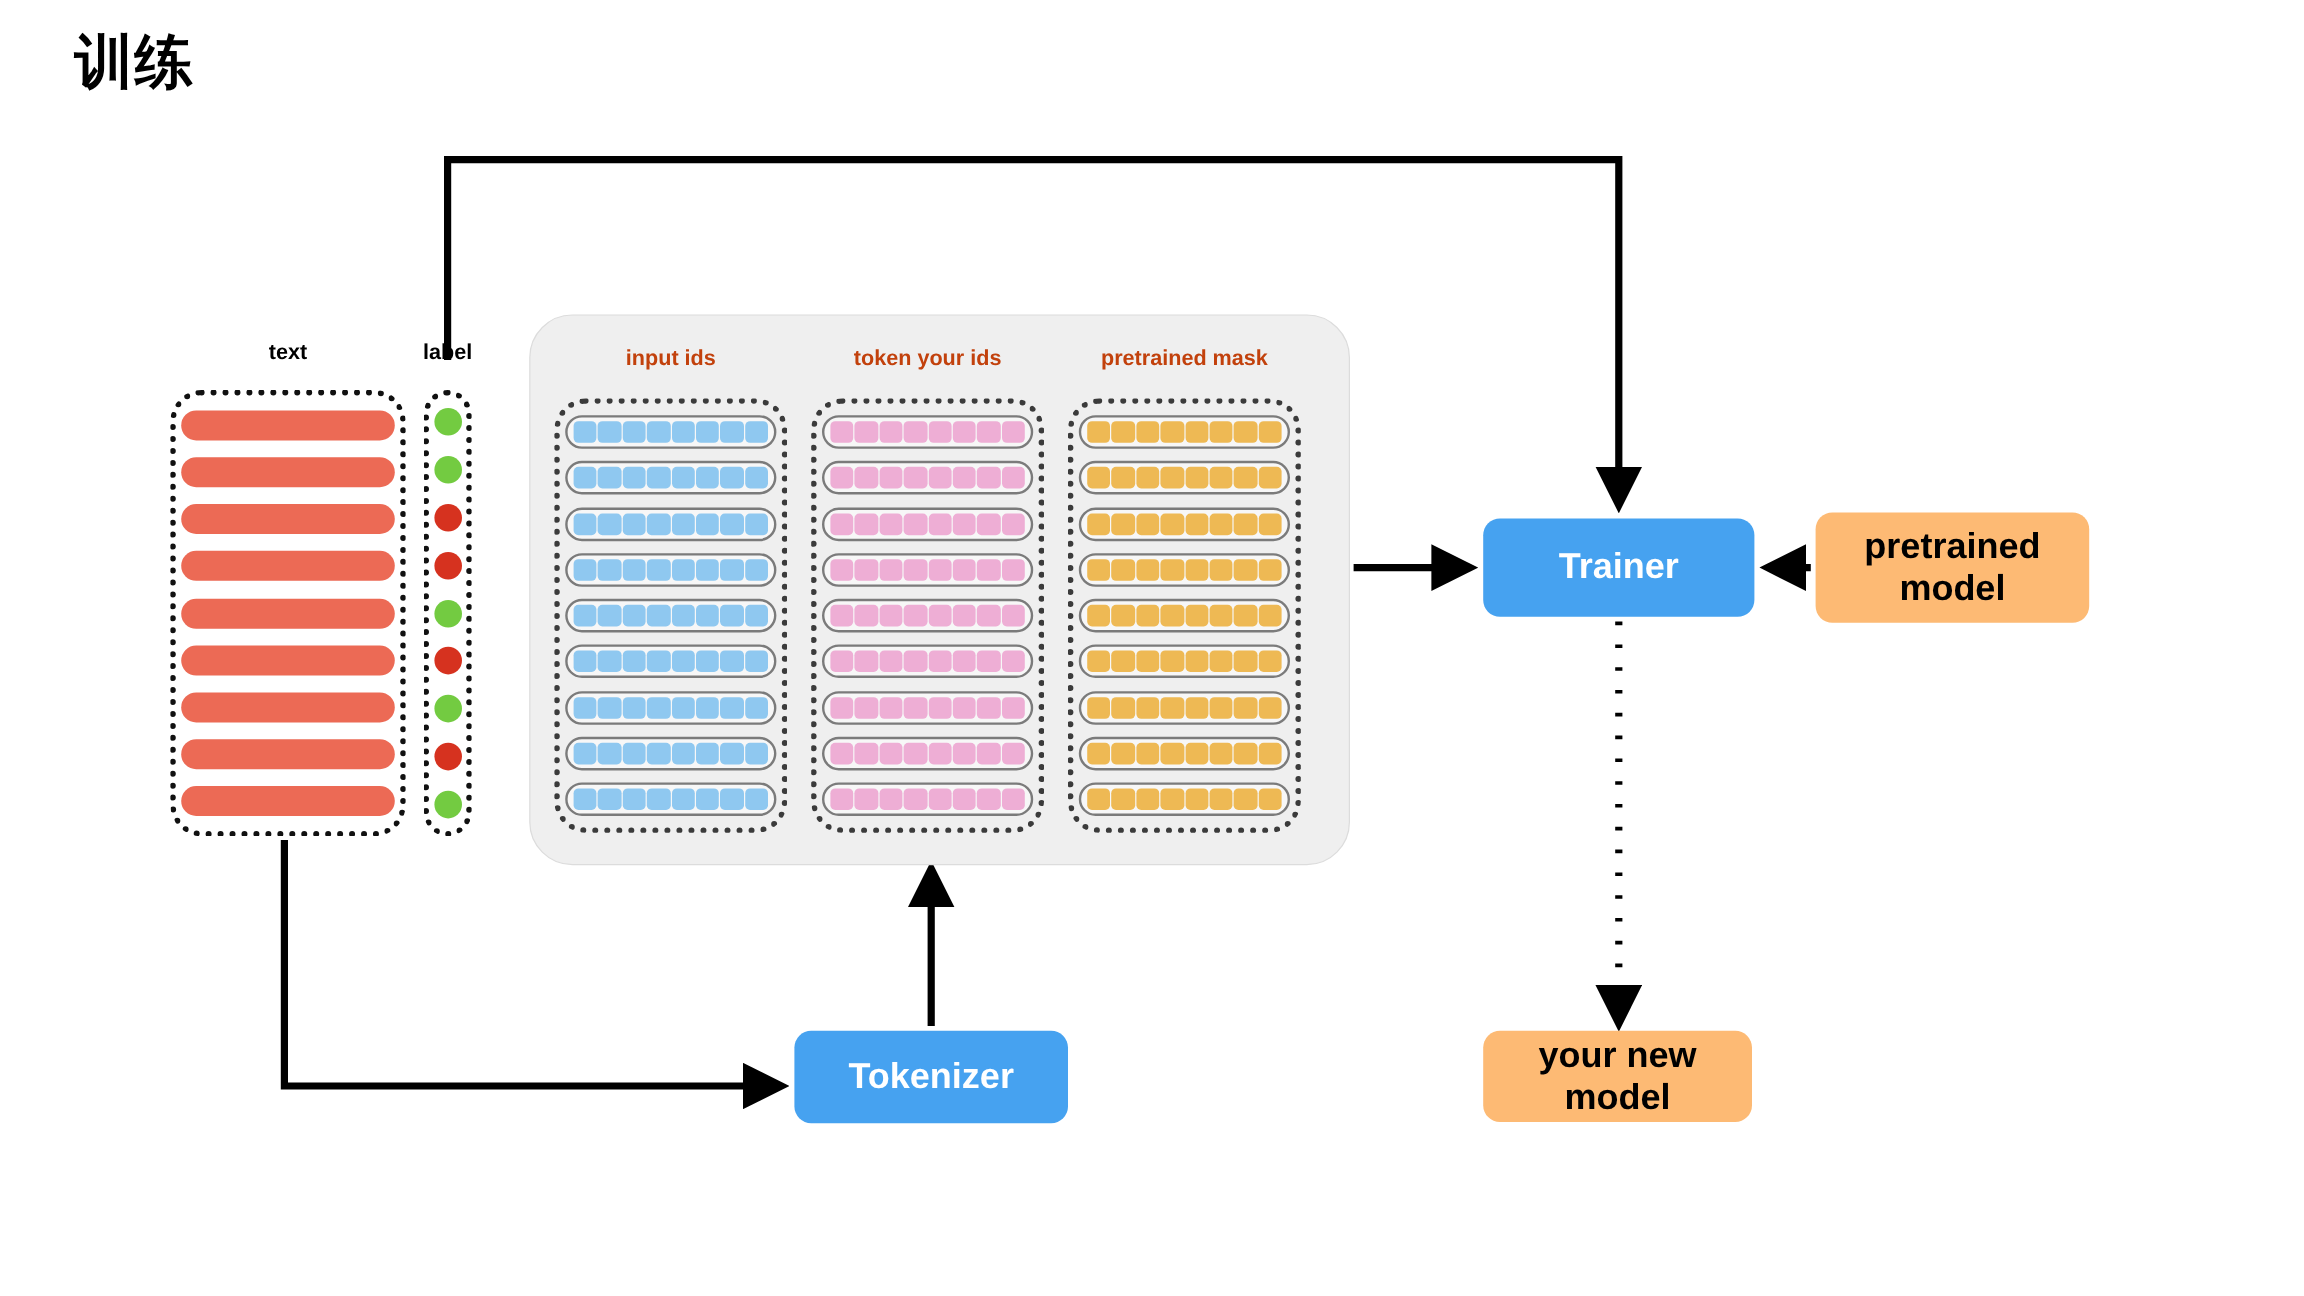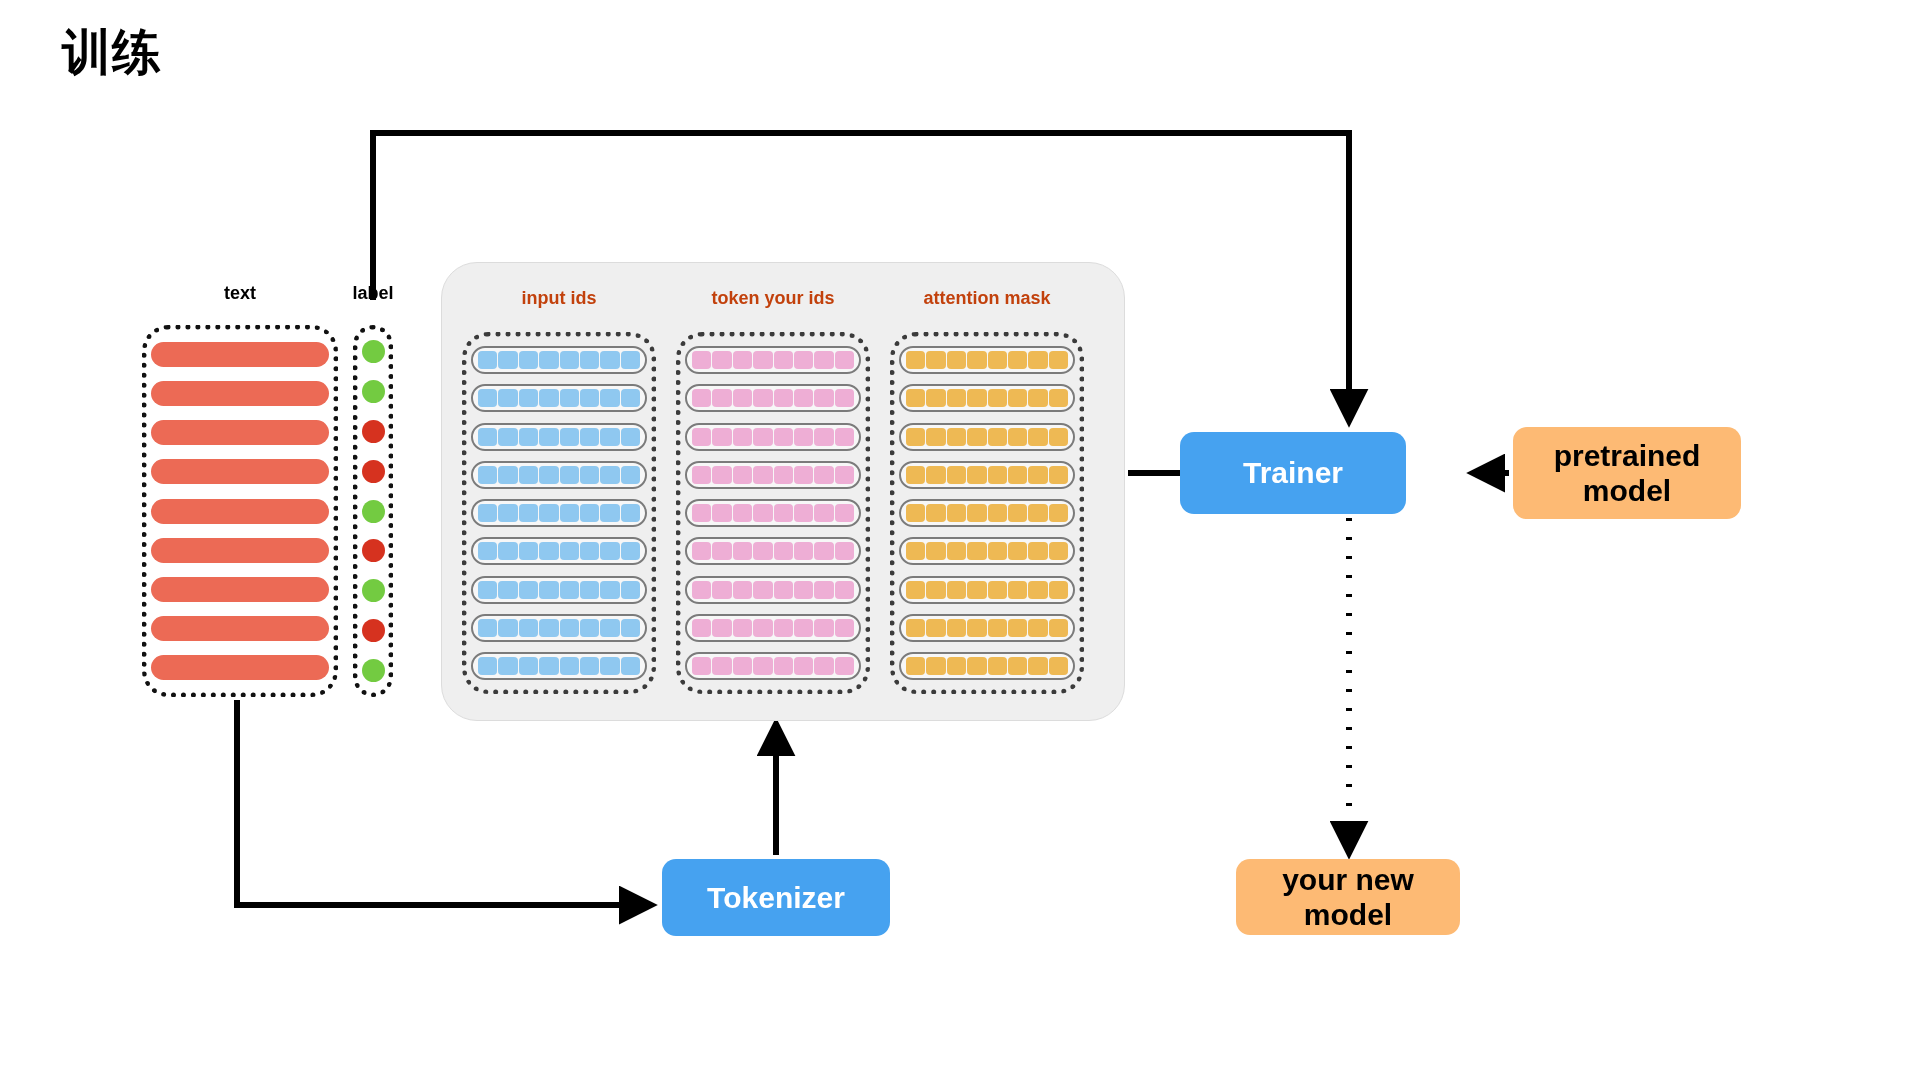--- a/index.html
+++ b/index.html
@@ -170,21 +170,21 @@
   .node-box.blue   { background: #46a2f0; color: #ffffff; }
   .node-box.orange { background: #fdba74; color: #000000; }
 
   #node-tokenizer {
     left: 662px;
     top: 859px;
     width: 228px;
     height: 77px;
   }
   #node-trainer {
-    left: 1180px;
+    left: 1236px;
     top: 432px;
     width: 226px;
     height: 82px;
   }
   #node-pretrained-model {
     left: 1513px;
     top: 427px;
     width: 228px;
     height: 92px;
   }
@@ -258,21 +258,21 @@
     <div class="label-dot neg" style="background: rgb(214, 50, 31);"></div>
     <div class="label-dot pos" style="background: rgb(115, 203, 65);"></div>
     <div class="label-dot neg" style="background: rgb(214, 50, 31);"></div>
     <div class="label-dot pos" style="background: rgb(115, 203, 65);"></div>
   </div>
 
   <div id="features-panel"></div>
 
   <div class="col-header muted" style="left:462px; top:288px; width:194px;">input ids</div>
   <div class="col-header muted" style="left:668px; top:288px; width:210px;">token your ids</div>
-  <div class="col-header muted" style="left:884px; top:288px; width:206px;">attention mask</div>
+  <div class="col-header muted" style="left:884px; top:288px; width:206px;">pretrained mask</div>
 
   <div class="feature-col" id="col-input-ids">
       <div class="token-row">
         <div class="token-cell blue"></div>
         <div class="token-cell blue"></div>
         <div class="token-cell blue"></div>
         <div class="token-cell blue"></div>
         <div class="token-cell blue"></div>
         <div class="token-cell blue"></div>
         <div class="token-cell blue"></div>

